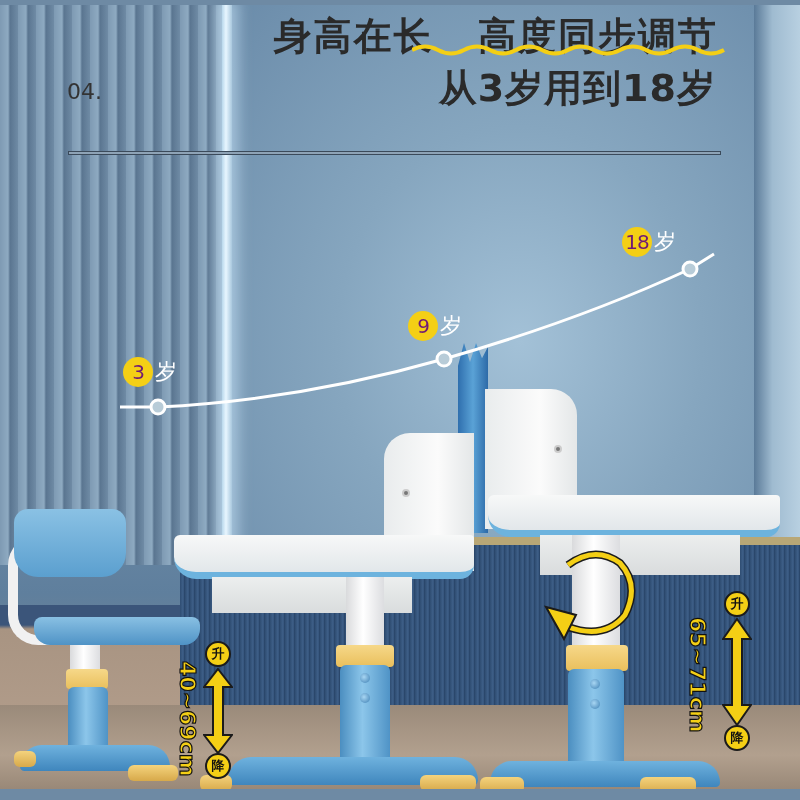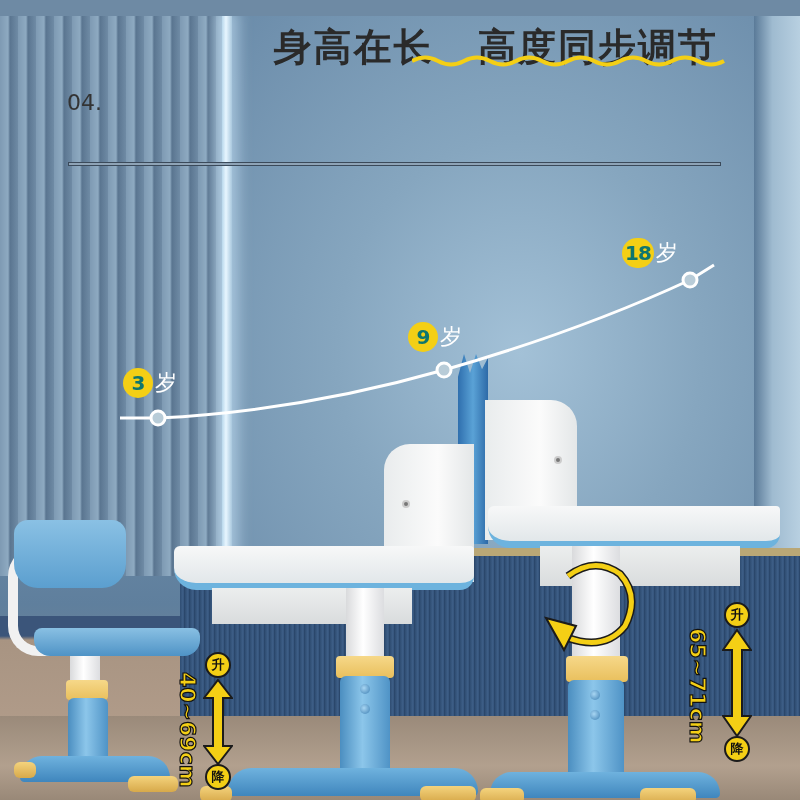--- a/index.html
+++ b/index.html
@@ -1,18 +1,18 @@
 <!DOCTYPE html>
 <html><head>
 <meta charset="utf-8">
 <style>
   *{box-sizing:border-box;margin:0;padding:0}
   html,body{width:800px;height:800px;overflow:hidden;background:#6e8aa4}
   body{font-family:"DejaVu Sans","Liberation Sans",sans-serif;position:relative}
-  .stage{position:absolute;left:0;top:16px;width:800px;height:784px;overflow:hidden;
+  .stage{position:absolute;left:0;top:5px;width:800px;height:784px;overflow:hidden;
     background:linear-gradient(180deg,#8aa6bd 0%,#7996b0 45%,#5f7f9d 75%,#8a8a86 100%)}
   
   .slat-wall{position:absolute;left:0;top:0;width:225px;height:560px;
     background:repeating-linear-gradient(90deg,#7e9ab3 0px,#8eaac1 8px,#5a7590 10px,#6f8ba5 18px);}
   .glow-strip{position:absolute;left:222px;top:0;width:10px;height:560px;
     background:linear-gradient(90deg,#b9d8ec,#e8f6ff 40%,#a9c8de);box-shadow:0 0 14px 6px rgba(210,236,255,.55)}
   .main-wall{position:absolute;left:232px;top:0;width:522px;height:560px;
     background:radial-gradient(ellipse at 55% 60%,#a3c1d7 0%,#86a6bf 45%,#6b8caa 100%)}
   .right-wall{position:absolute;left:754px;top:0;width:46px;height:560px;
     background:linear-gradient(90deg,#5a7a98,#9fbbd0 40%,#b8d0e1)}
@@ -31,21 +31,21 @@
   .wave{position:absolute;left:412px;top:38px;width:318px;height:14px}
   .subheadline{position:absolute;right:84px;top:58px;font-weight:bold;font-size:38px;color:#2a2a2a;letter-spacing:1px;white-space:nowrap}
   .section-num{position:absolute;left:67px;top:74px;font-weight:normal;font-size:22px;color:#333}
   .divider{position:absolute;left:68px;top:146px;width:653px;height:4px;border:1px solid #3b4a5a;background:#8ea3b6}
   .tagline{position:absolute;left:192px;top:180px;font-size:18px;color:#2e2e2e;white-space:nowrap;letter-spacing:1px}
 
   
   .curve{position:absolute;left:0;top:0;width:800px;height:800px;pointer-events:none}
   .age-label{position:absolute;display:flex;align-items:center;gap:2px;color:#fff;font-size:22px}
   .age-badge{display:inline-flex;align-items:center;justify-content:center;height:30px;min-width:30px;
-    padding:0 3px;border-radius:15px;background:#f4cf15;color:#0f766e;font-weight:bold;font-size:20px;letter-spacing:-1px}
+    padding:0 3px;border-radius:15px;background:#f4cf15;color:#701a75;font-weight:normal;font-size:20px;letter-spacing:-1px}
 
   
   .desk-top{position:absolute;background:linear-gradient(180deg,#f7f8f8,#e2e7ea);border-bottom:7px solid #6db3de;border-radius:6px 4px 14px 22px}
   .shelf{position:absolute;background:linear-gradient(90deg,#e9eced,#fbfbfb 60%,#e4e7e8);border-radius:26px 28px 0 0}
   .screw{position:absolute;width:8px;height:8px;border-radius:50%;background:#777;border:2px solid #ccc}
   .blue-board{position:absolute;background:linear-gradient(90deg,#2f6fae,#5aa2d6 50%,#2d6aa8);clip-path:polygon(0 12%,20% 0,40% 10%,60% 0,80% 8%,100% 2%,100% 100%,0 100%)}
   .drawer{position:absolute;background:linear-gradient(180deg,#eceeee,#d9dcdd);}
   .post-white{position:absolute;background:linear-gradient(90deg,#d9dadc,#ffffff 45%,#dcdde0)}
   .post-blue{position:absolute;background:linear-gradient(90deg,#4b8ec0,#8cc6ea 45%,#4f93c6);border-radius:6px 6px 0 0}
   .collar{position:absolute;background:linear-gradient(180deg,#f6d889,#e9bf5c);border-radius:4px}
@@ -79,20 +79,21 @@
   <div class="floor"></div>
 
   <div class="headline">
     <span>身高在长</span>
     <span style="display:inline-block;width:14px"></span>
     <span class="hl">高度同步调节</span>
   </div>
   <svg class="wave" viewBox="0 0 318 14">
     <path d="M0 7 Q13 0 26 7 T52 7 T78 7 T104 7 T130 7 T156 7 T182 7 T208 7 T234 7 T260 7 T286 7 T312 7" fill="none" stroke="#f4cf15" stroke-width="4"></path>
   </svg>
+  <div class="subheadline">从3岁用到18岁</div>
   <div class="section-num">04.</div>
   <div class="divider"></div>
 
   <div class="blue-board" style="left:458px;top:338px;width:30px;height:190px"></div>
   <div class="shelf" style="left:485px;top:384px;width:92px;height:140px;border-radius:0 26px 0 0">
     <div class="screw" style="left:69px;top:56px"></div>
   </div>
   <div class="desk-top" style="left:488px;top:490px;width:292px;height:42px"></div>
   <div class="drawer" style="left:540px;top:530px;width:200px;height:40px"></div>
 

